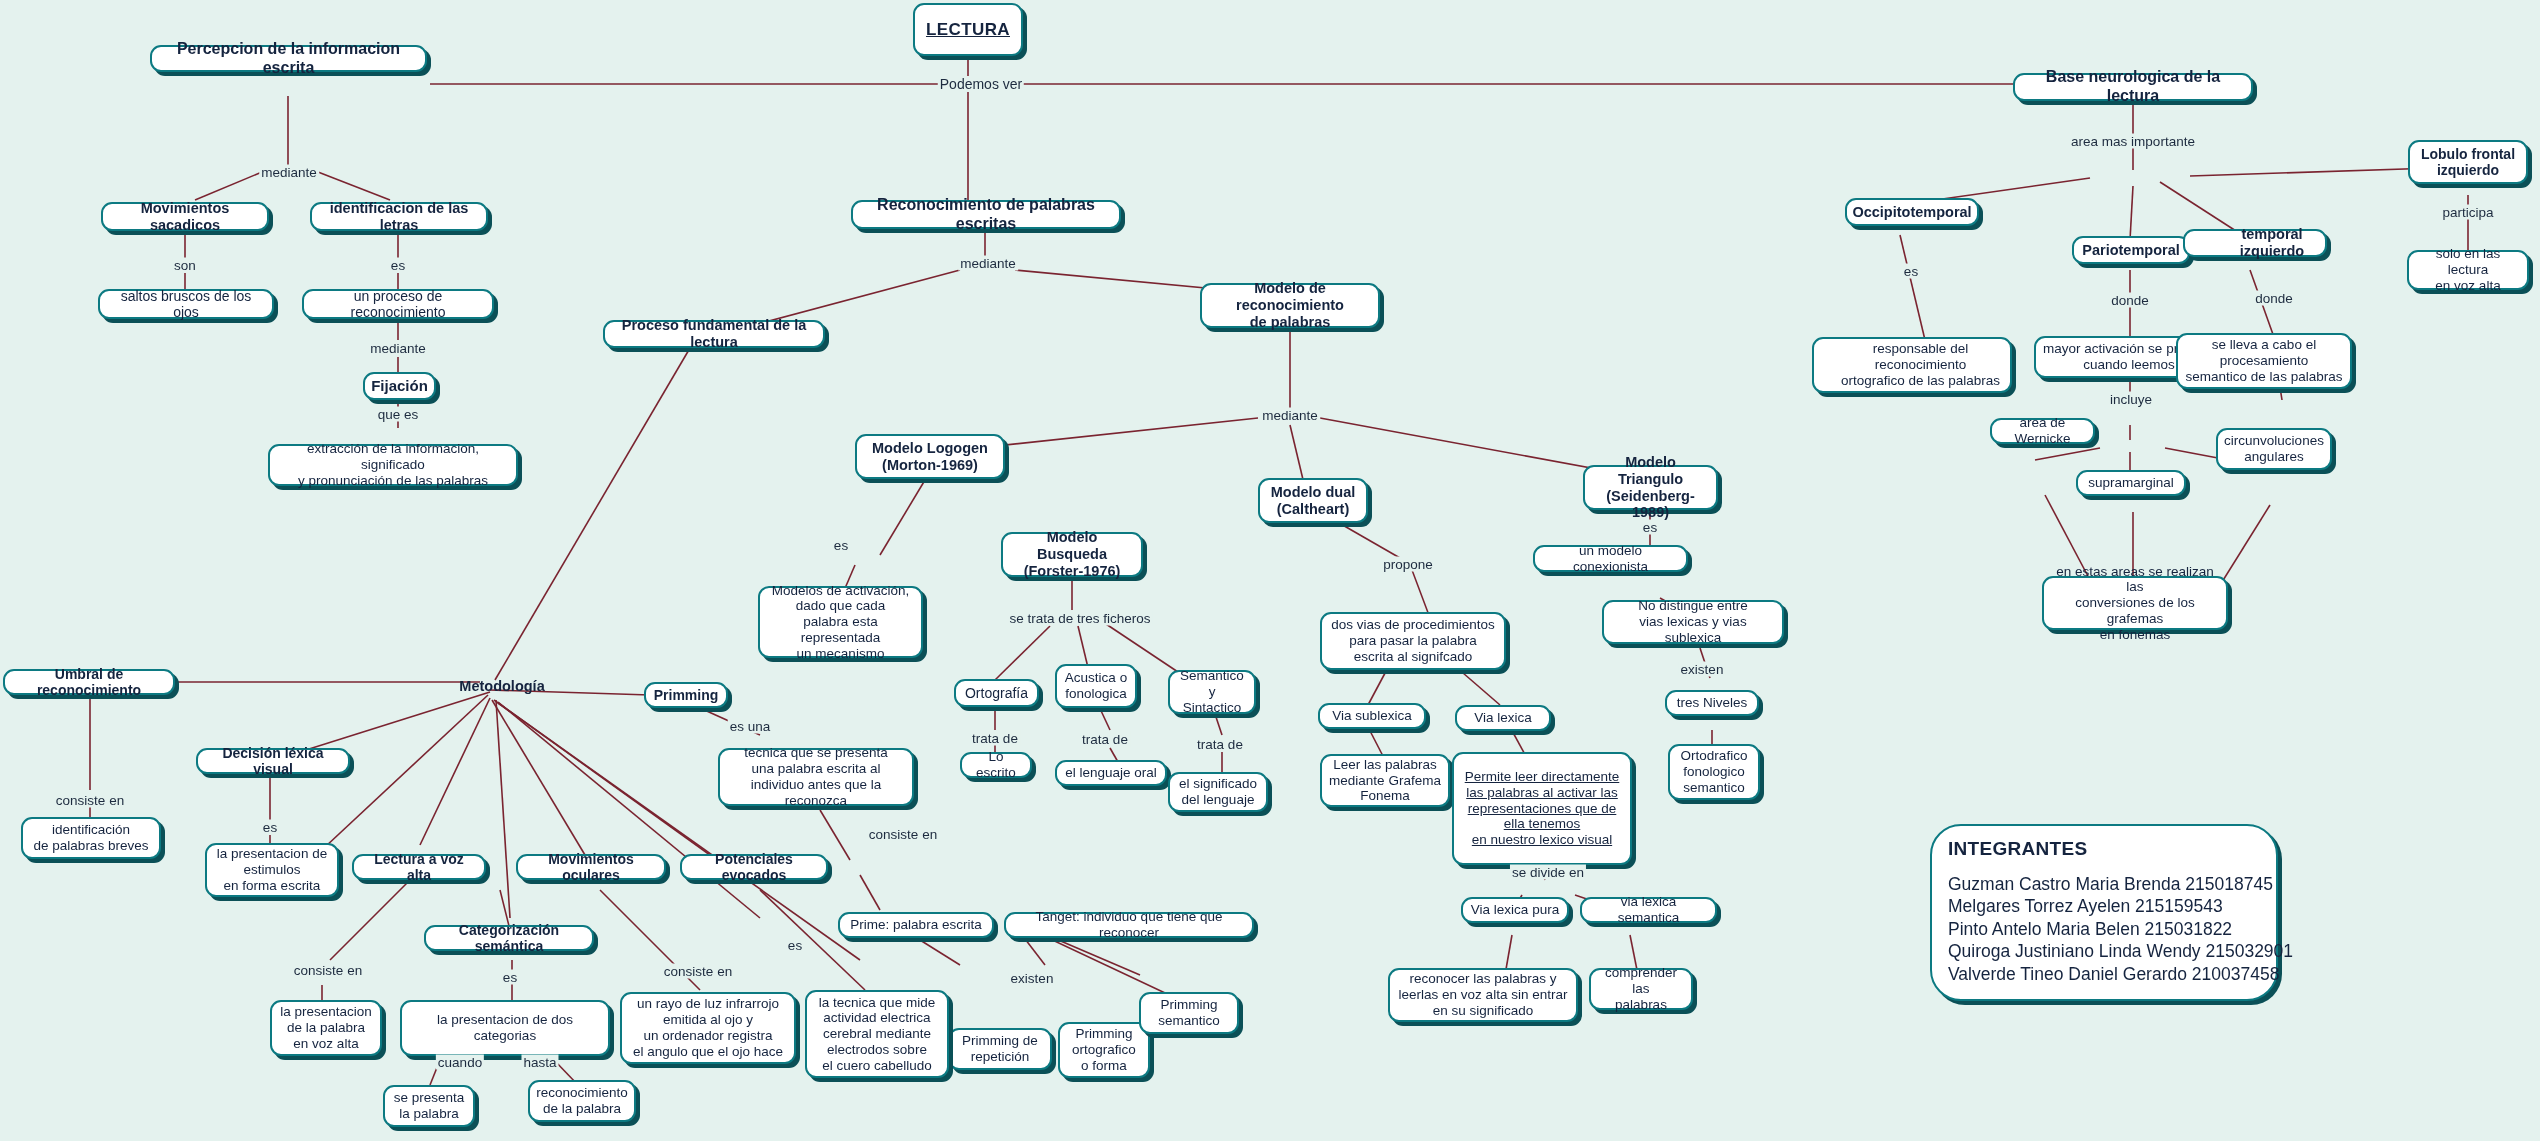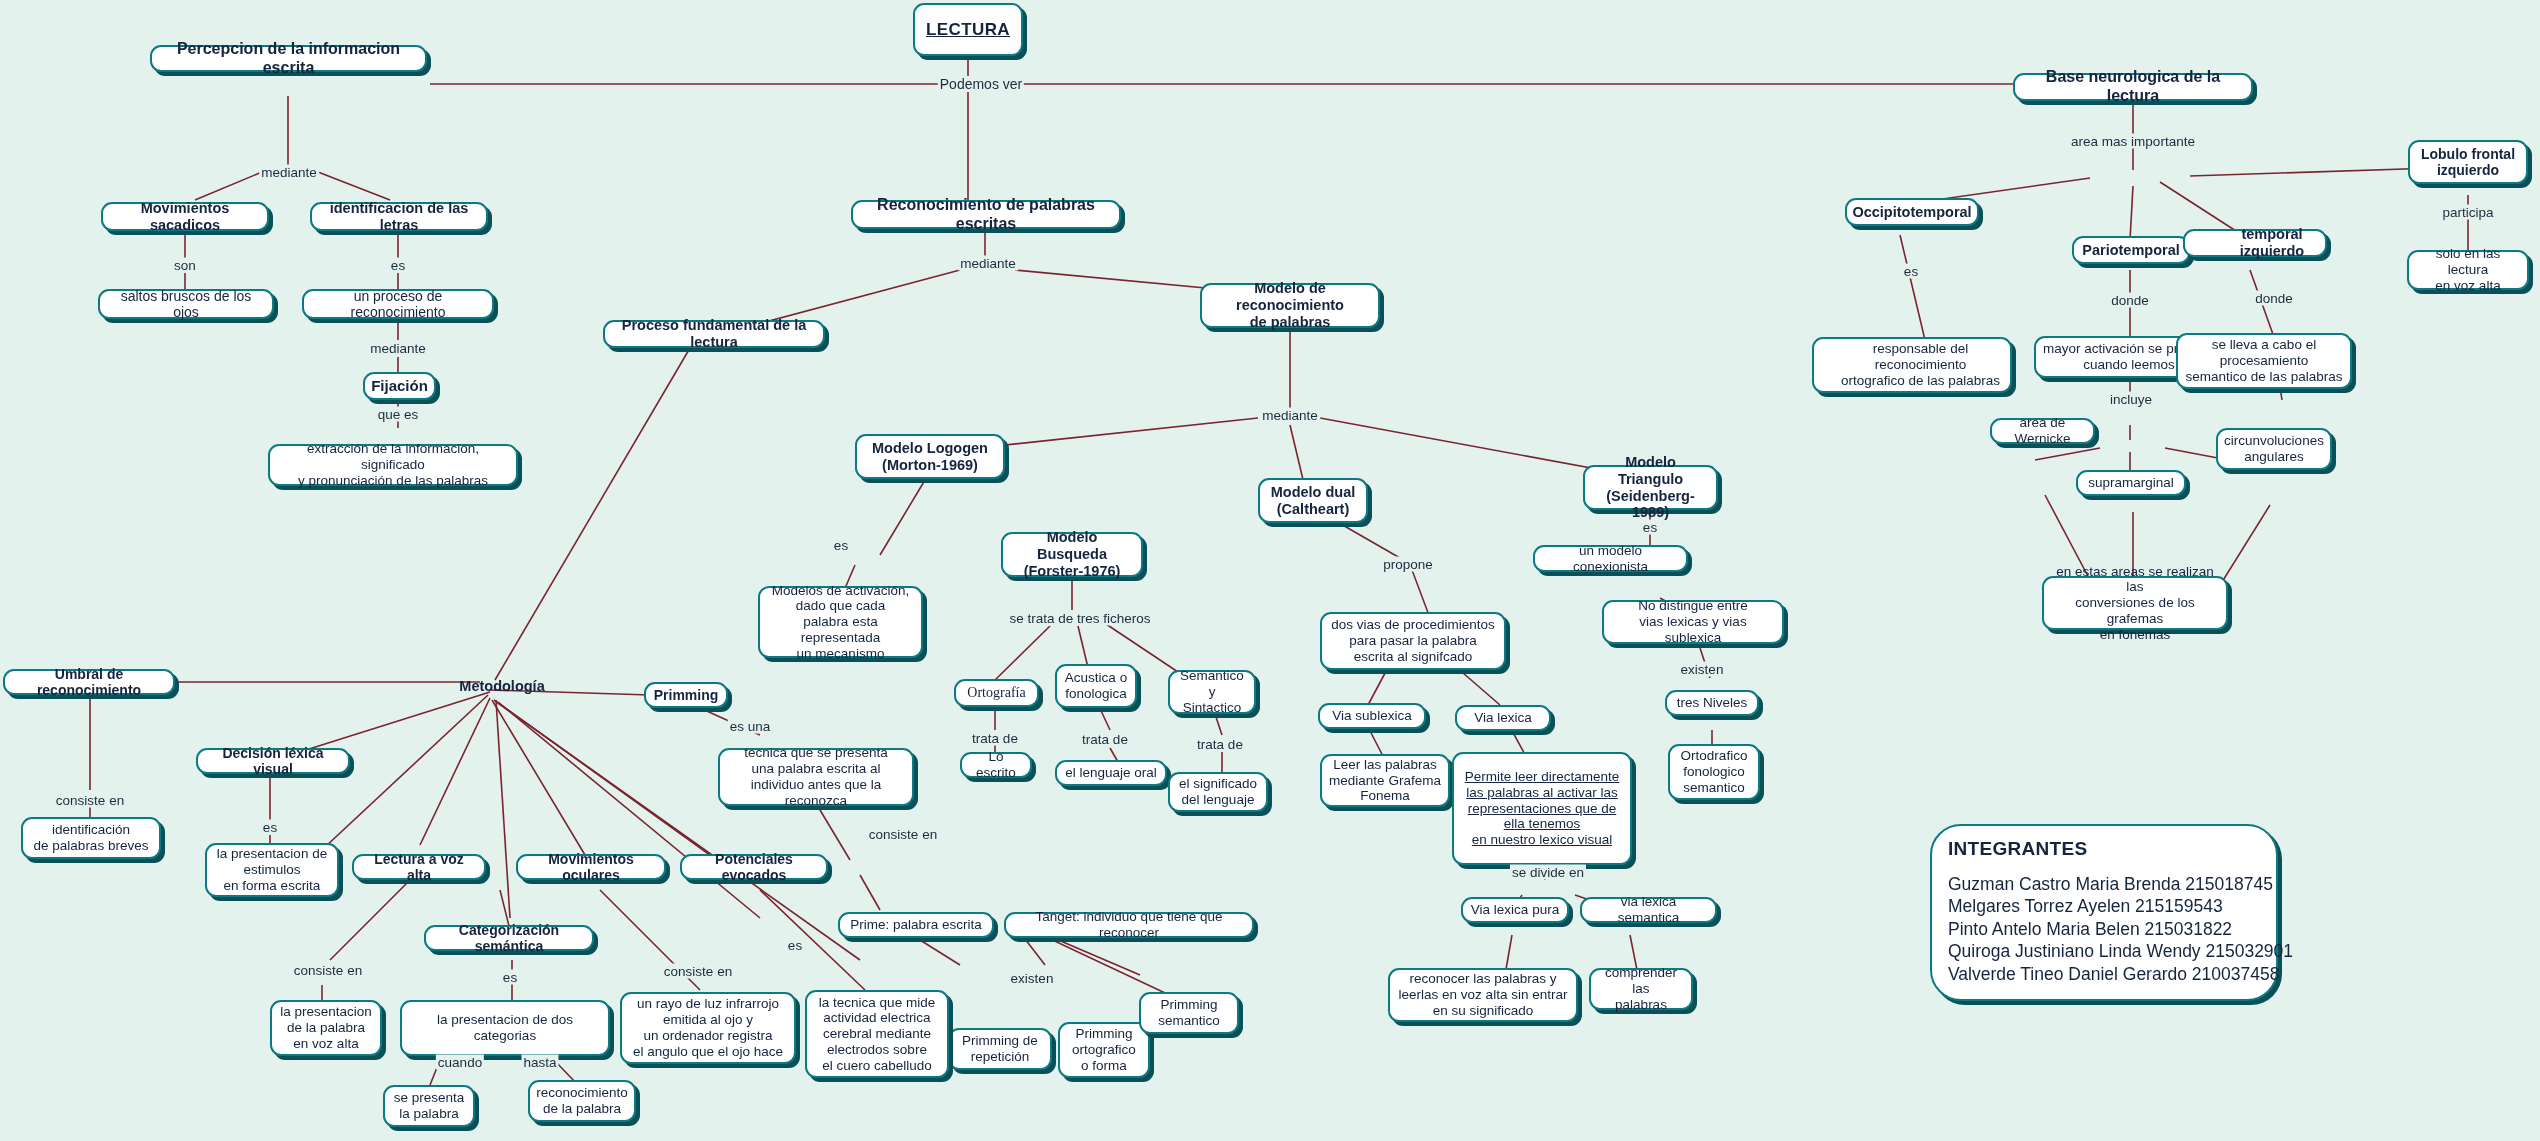--- a/index.html
+++ b/index.html
@@ -228,21 +228,21 @@
 (Forster-1976)</div>
   <div class="node bold" style="left:1258px; top:478px; width:110px; height:45px; font-size:14.5px;">Modelo dual
 (Caltheart)</div>
   <div class="node bold" style="left:1583px; top:465px; width:135px; height:45px; font-size:14.5px;">Modelo Triangulo
 (Seidenberg-1989)</div>
 
   <div class="node" style="left:758px; top:586px; width:165px; height:72px; font-size:13.5px;">Modelos de activación,
 dado que cada
 palabra esta representada
 un mecanismo</div>
-  <div class="node" style="left:954px; top:679px; width:85px; height:28px; font-size:14px;font-family:Liberation Serif, serif;">Ortografía</div>
+  <div class="node" style="left:954px; top:679px; width:85px; height:28px; font-size:14px;">Ortografía</div>
   <div class="node" style="left:1055px; top:664px; width:82px; height:44px; font-size:13.5px;">Acustica o
 fonologica</div>
   <div class="node" style="left:1168px; top:670px; width:88px; height:44px; font-size:13.5px;">Semantico y
 Sintactico</div>
   <div class="node" style="left:960px; top:752px; width:72px; height:26px; font-size:13.5px;">Lo escrito</div>
   <div class="node" style="left:1055px; top:760px; width:112px; height:26px; font-size:13.5px;">el lenguaje oral</div>
   <div class="node" style="left:1168px; top:772px; width:100px; height:40px; font-size:13.5px;">el significado
 del lenguaje</div>
 
   <div class="node" style="left:1320px; top:612px; width:186px; height:58px; font-size:13.5px;">dos vias de procedimientos

